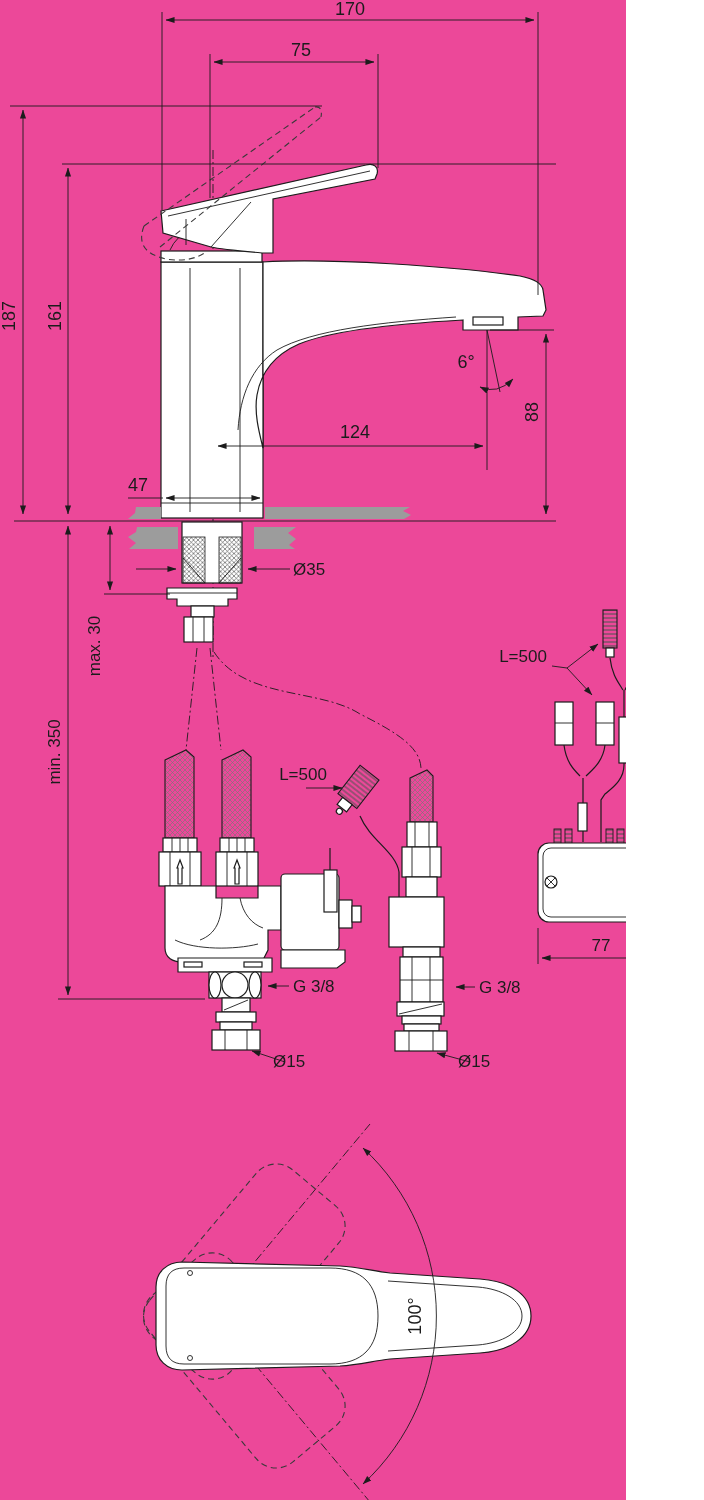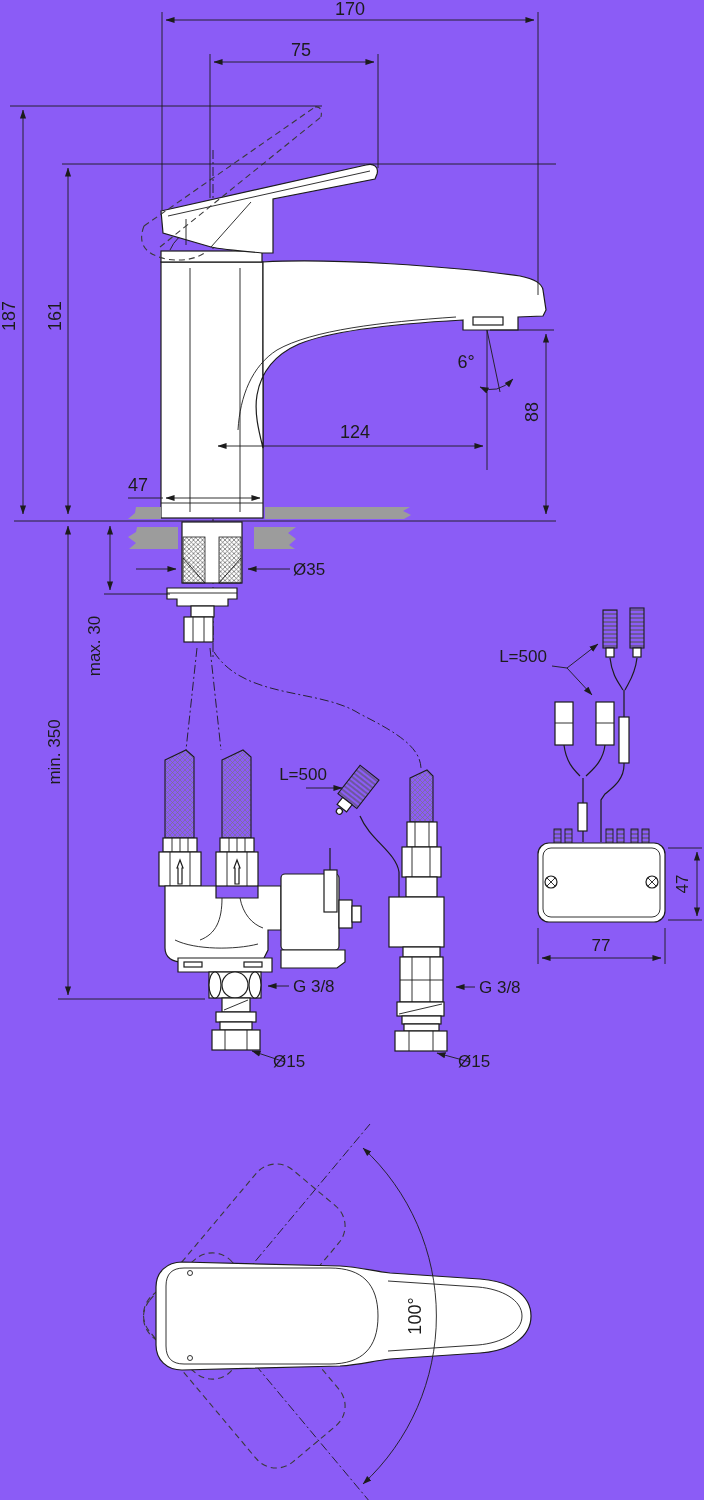--- a/index.html
+++ b/index.html
@@ -1,16 +1,16 @@
 <!DOCTYPE html>
 <html><head>
 <meta charset="utf-8">
 <style>
   html,body{margin:0;padding:0;background:#fff;}
-  .page{width:704px;height:1500px;position:relative;background:#8b5cf6;overflow:hidden;text-align:center;}
+  .page{width:626px;height:1500px;position:relative;background:#ec4899;overflow:hidden;text-align:center;}
   svg{display:block;}
   text{font-family:"Liberation Sans","DejaVu Sans",sans-serif;fill:#1c1c1c;}
   .dim{font-size:18px;}
   .dimsmall{font-size:17px;}
   .thin{stroke:#1c1c1c;stroke-width:0.9;fill:none;}
   .draw{stroke:#1c1c1c;stroke-width:1.2;fill:none;}
   .drawf{stroke:#1c1c1c;stroke-width:1.2;fill:#fff;}
   .dashdot{stroke:#1c1c1c;stroke-width:0.9;fill:none;stroke-dasharray:9 3 2 3;}
   .dashed{stroke:#3a3a3a;stroke-width:1.1;fill:none;stroke-dasharray:6 4;}
   .gray{fill:#9c9c9c;stroke:none;}

